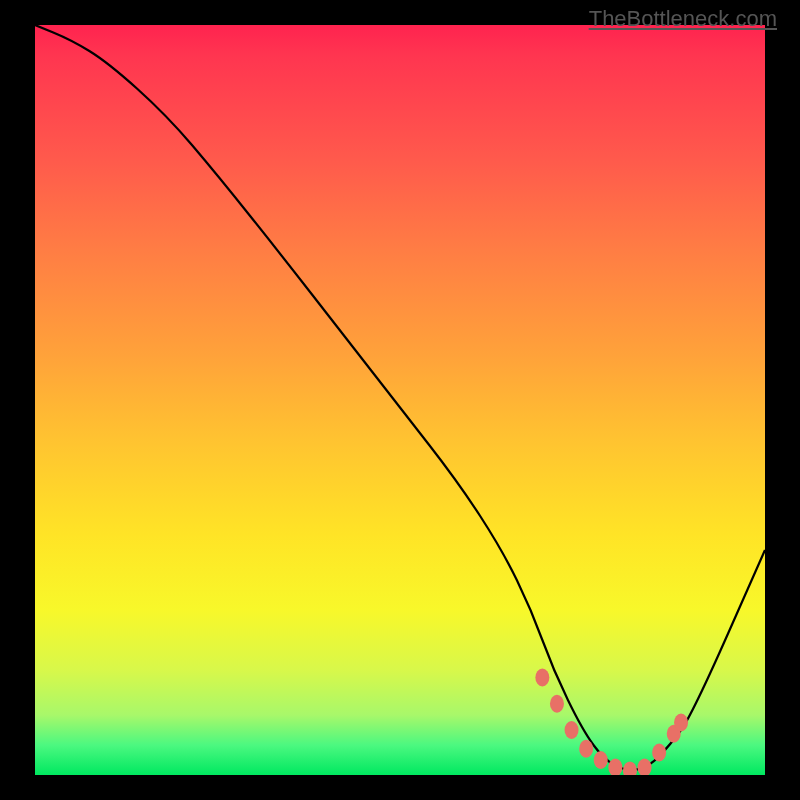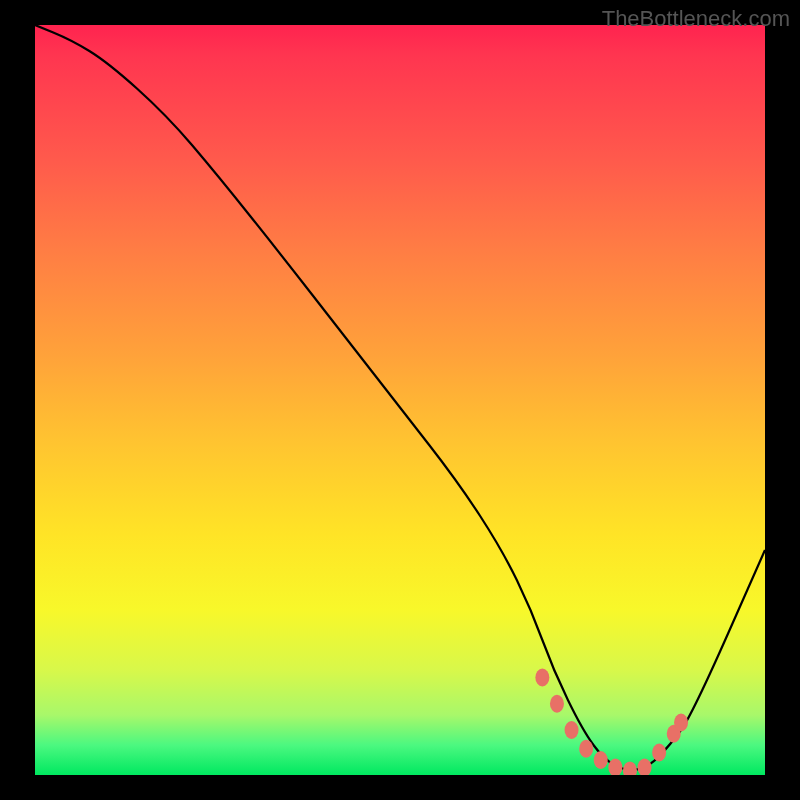--- a/index.html
+++ b/index.html
@@ -7,25 +7,26 @@
     width: 800px;
     height: 800px;
     background: #000;
     position: relative;
     overflow: hidden;
     font-family: Arial, sans-serif;
   }
   .watermark {
     position: absolute;
     top: 6px;
-    right: 10px;
+    right: 23px;
     color: #555;
     font-size: 22px;
     font-weight: 500;
     z-index: 10;
+    text-decoration: underline;
   }
   .plot-area {
     position: absolute;
     left: 35px;
     top: 25px;
     width: 730px;
     height: 750px;
     overflow: hidden;
   }
   .gradient-bg {

